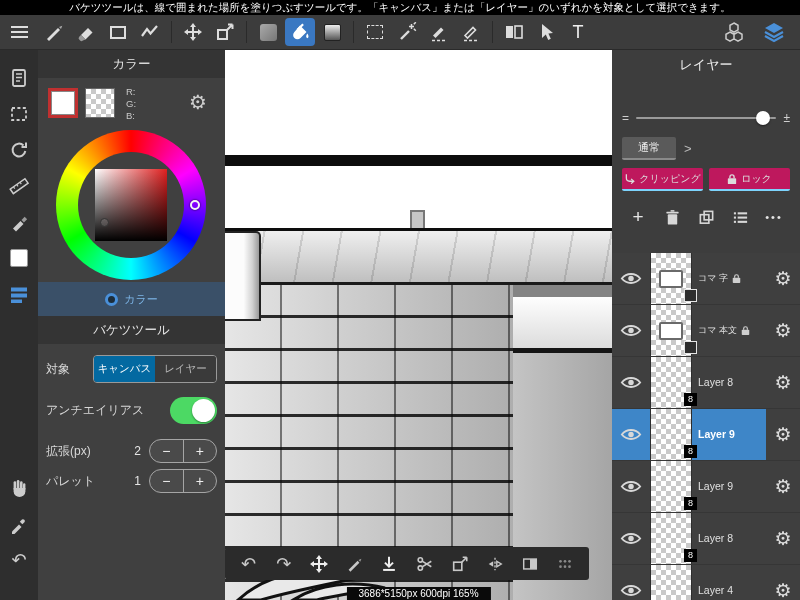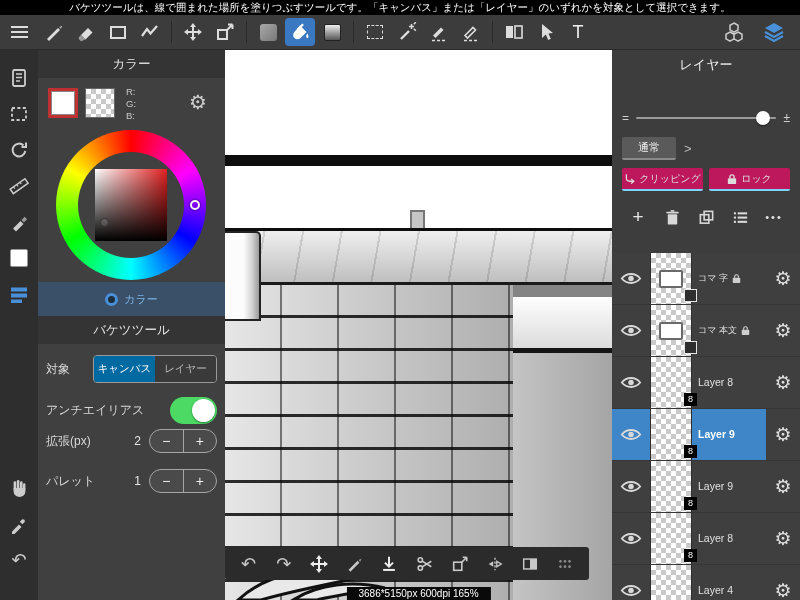--- a/index.html
+++ b/index.html
@@ -68,21 +68,21 @@
 
   .tool-h{position:absolute;left:0;top:266px;width:187px}
   .cp-row{position:absolute;left:0;width:187px;display:flex;align-items:center;padding:0 8px;font-size:12px;color:#d8d8d8}
   .row-target{top:302px;height:34px}
   .seg{margin-left:auto;width:124px;height:28px;border:1px solid #999;border-radius:4px;overflow:hidden;display:flex}
   .seg-opt{flex:1;display:flex;align-items:center;justify-content:center;font-size:10.5px;color:#b9b9b9;background:#3a3a3a}
   .seg-opt.sel{background:#0369a1;color:#fff}
   .row-aa{top:344px;height:32px}
   .toggle{margin-left:auto;width:47px;height:27px;border-radius:14px;background:#4cd964;position:relative}
   .toggle .knob{position:absolute;right:2px;top:2px;width:23px;height:23px;border-radius:50%;background:#fff;box-shadow:0 1px 2px rgba(0,0,0,.4)}
-  .row-expand{top:376px;height:30px}
+  .row-expand{top:386px;height:30px}
   .row-gap{top:416px;height:30px}
   .val{margin-left:auto;margin-right:8px;font-size:12px;color:#e5e5e5}
   .stepper{width:68px;height:24px;border:1px solid #a5a5a5;border-radius:12px;background:#4a4a4a;display:flex;overflow:hidden}
   .step-btn{flex:1;display:flex;align-items:center;justify-content:center;font-size:14px;color:#eee}
   .step-btn:first-child{border-right:1px solid #a5a5a5}
 
   
   .canvas{position:absolute;left:225px;top:50px;width:387px;height:550px;background:#fff;overflow:hidden}
   .cv-black-bar{position:absolute;left:0;top:105px;width:100%;height:11px;background:#0d0d0d}
   .pole-cap{position:absolute;left:185px;top:160px;width:15px;height:18px;background:#c6c6c6;border:2px solid #777;border-bottom:none}

